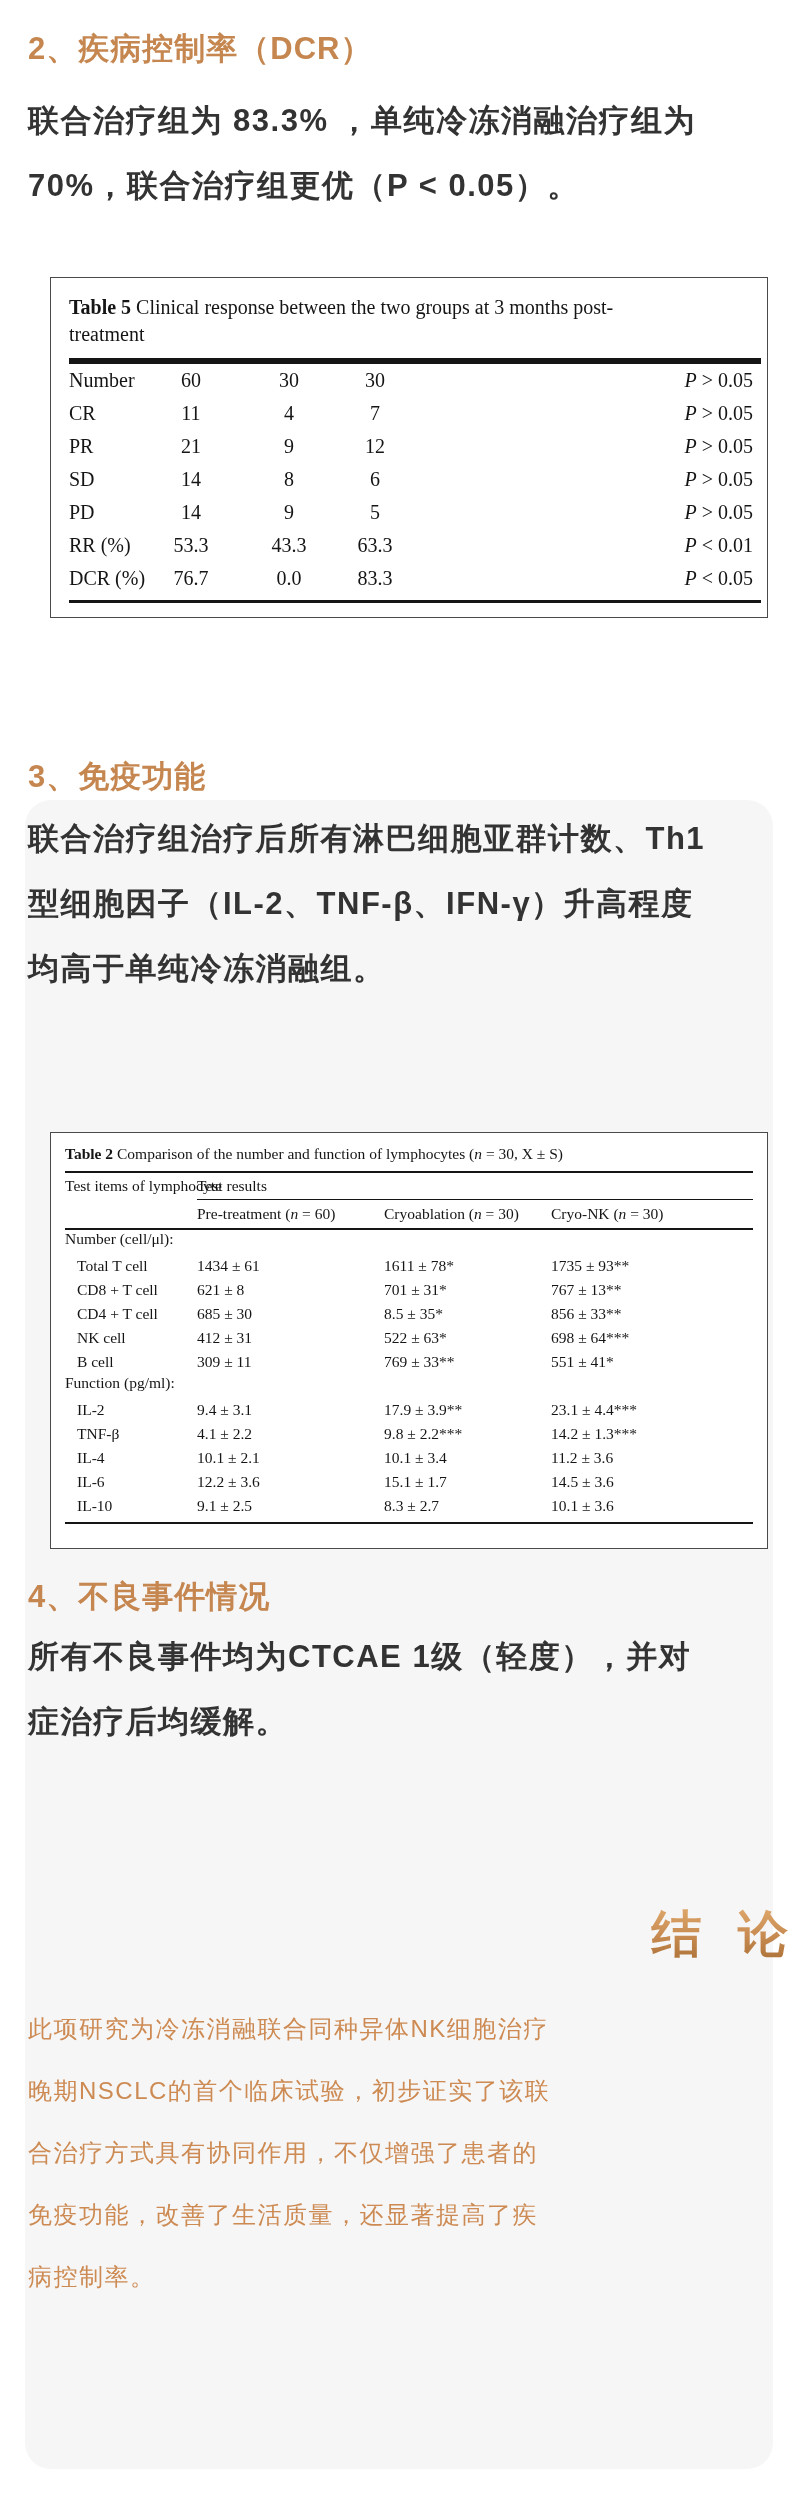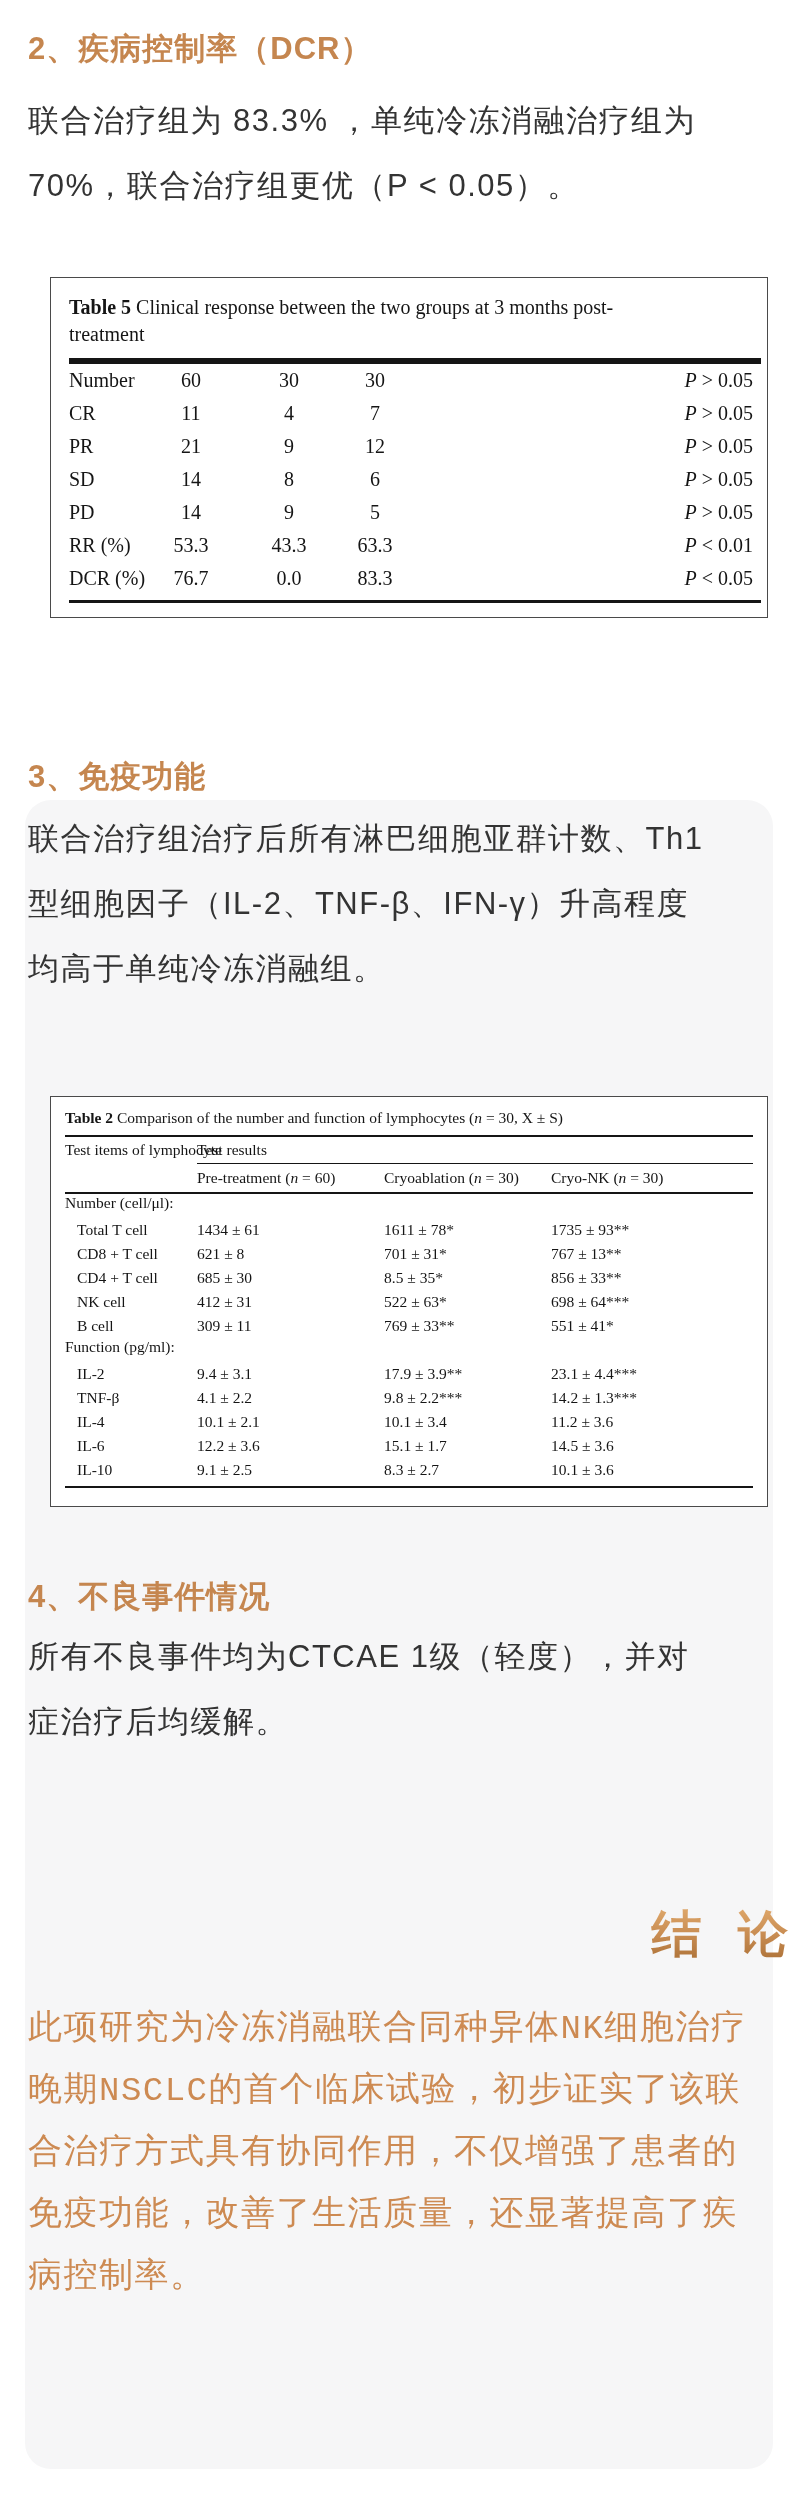--- a/index.html
+++ b/index.html
@@ -16,21 +16,21 @@
   
   .sec-heading {
     position:absolute; left:28px; width:744px;
     font-size:31px; font-weight:700; color:#c5864f; letter-spacing:1px;
     white-space:nowrap;
   }
   
   .para {
     position:absolute; left:28px; width:744px;
     font-size:31px; line-height:65px; color:#333333; letter-spacing:1.5px;
-    font-weight:400;
+    font-weight:700;
   }
   .para .pline { white-space:nowrap; }
 
   
   .fig {
     position:absolute; left:50px; width:718px; background:#ffffff;
     border:1px solid #4a4a4a; box-sizing:border-box;
     font-family:"Liberation Serif","DejaVu Serif",serif; color:#151515;
   }
   .fig i { font-style:italic; }
@@ -45,21 +45,21 @@
     align-items:center;
   }
   .t5-head { height:40px; }
   .t5-row { height:33px; }
   .t5 .cc { text-align:center; }
   .t5 .cr { text-align:right; padding-right:8px; white-space:nowrap; }
   .t5-body-rule { border-top:3px solid #151515; }
   .t5-bottom-rule { border-top:3px solid #151515; margin-top:5px; }
 
   
-  .t2 { top:1096px; padding:10px 14px 18px 14px; font-size:15.5px; }
+  .t2 { top:1132px; padding:10px 14px 24px 14px; font-size:15.5px; }
   .t2-title { line-height:22px; white-space:nowrap; }
   .t2-rule2 { border-top:2px solid #151515; margin-top:6px; }
   .t2-rule1-partial { border-top:1px solid #151515; margin-left:132px; }
   .t2-grid { display:grid; grid-template-columns:132px 187px 167px 1fr; align-items:center; }
   .t2-head { height:26px; }
   .t2-sub { height:28px; }
   .t2-row { height:24px; }
   .t2-group { height:24px; }
   .t2 .indent { padding-left:12px; }
   .t2 .nowrap { white-space:nowrap; }
@@ -70,21 +70,21 @@
     position:absolute; left:0; top:1903px; width:800px; height:62px;
     text-align:right; font-family:"Liberation Serif","DejaVu Serif",serif;
     font-weight:700; font-size:50px; letter-spacing:12px; line-height:62px;
     color:#b5812f;
     background:linear-gradient(180deg,#e2ac6f 0%,#c98d53 50%,#a96e34 100%);
     -webkit-background-clip:text; background-clip:text;
     -webkit-text-fill-color:transparent;
   }
   .conclusion-para {
     position:absolute; left:28px; top:1998px; width:744px;
-    font-size:34px; line-height:62px; color:#cd8a52; letter-spacing:1.5px;font-family:Liberation Mono, monospace;
+    font-size:24px; line-height:62px; color:#cd8a52; letter-spacing:1.5px;
   }
   .conclusion-para .pline { white-space:nowrap; }
 </style>
 </head>
 <body>
 
 <div class="page">
 
   <div class="gray-card"></div>
 

